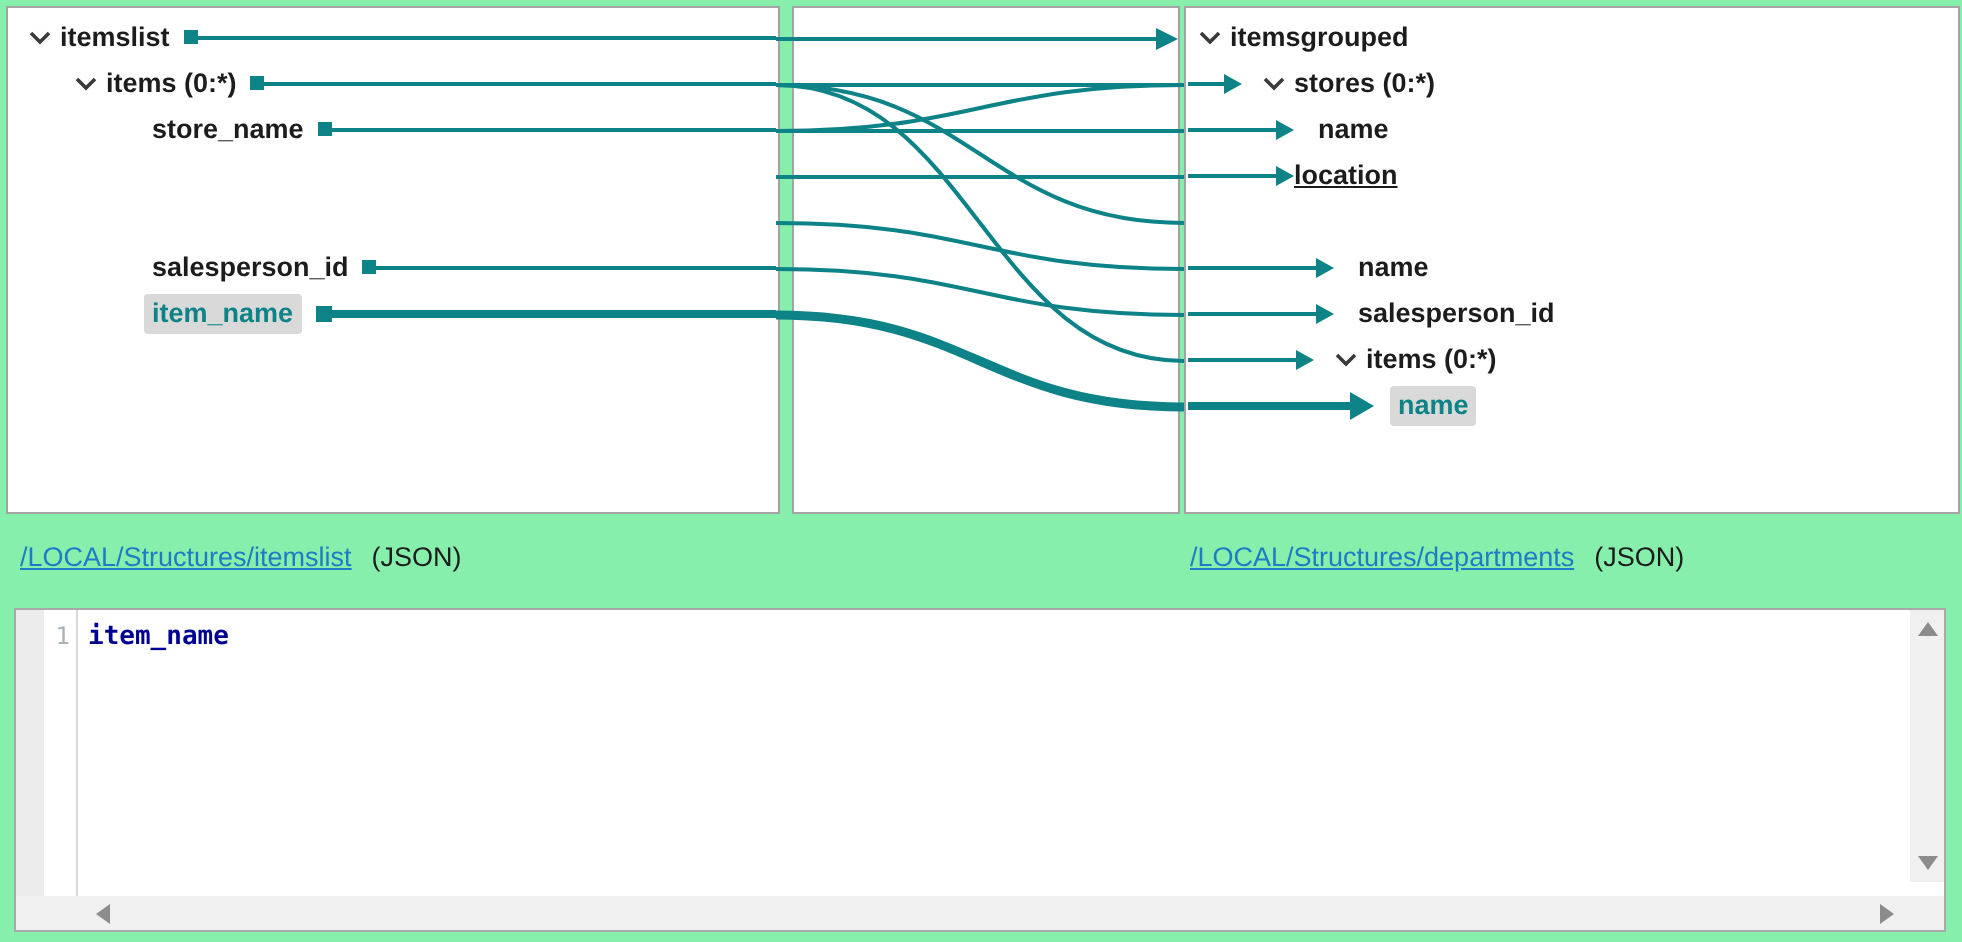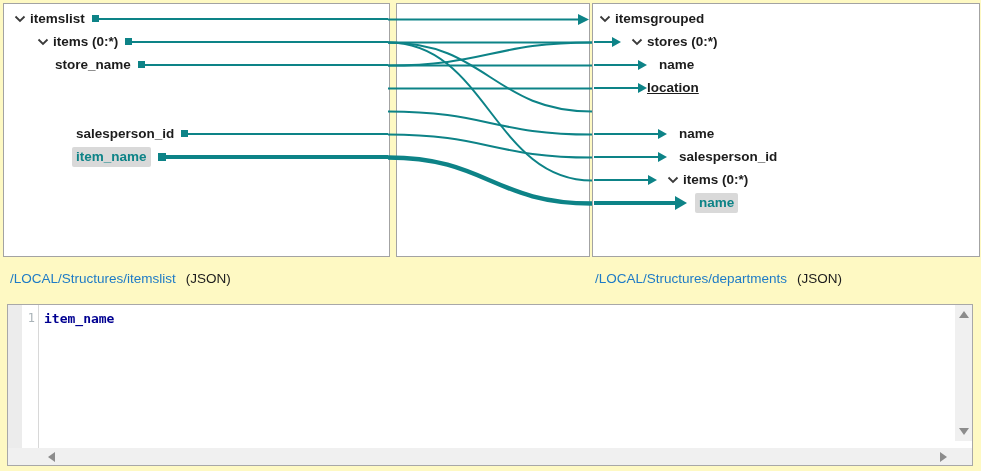--- a/index.html
+++ b/index.html
@@ -1,16 +1,16 @@
 <!DOCTYPE html>
 <html><head>
 <meta charset="utf-8">
 <style>
   html,body{margin:0;padding:0;background:#ffffff;}
-  .screen{position:relative;width:981px;height:471px;background:#fef9c3;overflow:hidden;
+  .screen{position:relative;width:981px;height:471px;background:#86efac;overflow:hidden;
           font-family:"Liberation Sans","DejaVu Sans",sans-serif;}
   
   .panel{position:absolute;top:3px;height:252px;background:#fff;border:1px solid #a3a3a3;}
   .panel.src{left:3px;width:385px;}
   .panel.mid{left:396px;width:192px;}
   .panel.tgt{left:592px;width:386px;}
   .trow{position:absolute;left:1px;right:1px;height:23px;display:flex;align-items:center;
         font-weight:700;font-size:13.5px;color:#1c1c1c;white-space:nowrap;}
   .tlabel{line-height:15px;}
   .chip{background:#d9d9d9;color:#0d8387;padding:2px 4px 3px 4px;border-radius:2px;}
@@ -27,21 +27,21 @@
         border-bottom:5px solid transparent;flex:none;}
   .rarrow.thick .rline{height:4px;}
   .rarrow.thick .rtri{border-left-width:12px;border-top-width:7px;border-bottom-width:7px;}
   .chev{flex:none;}
   #bridge{position:absolute;left:0;top:0;z-index:5;pointer-events:none;}
   #bridge path{pointer-events:stroke;}
   
   .linksrow{position:absolute;top:271px;left:0;right:0;height:20px;font-size:13.5px;}
   .linkgrp{position:absolute;top:0;white-space:nowrap;}
   .linkgrp.src{left:10px;} .linkgrp.tgt{left:595px;}
-  .slink{color:#1e7bc6;cursor:pointer;}
+  .slink{color:#1e7bc6;text-decoration:underline;cursor:pointer;}
   .fmt{color:#1c1c1c;margin-left:10px;}
   
   .editor{position:absolute;left:7px;top:304px;width:964px;height:160px;
           border:1px solid #a8a8a8;background:#fff;}
   .gutter{position:absolute;left:0;top:0;width:14px;bottom:17px;background:#ececec;}
   .numcol{position:absolute;left:14px;top:0;width:16px;bottom:17px;background:#fff;
           border-right:1px solid #d8d8d8;}
   .numcol span{display:block;text-align:right;padding:6px 3px 0 0;color:#a9b3b8;
           font-family:"DejaVu Sans Mono","Liberation Mono",monospace;font-size:12px;}
   .code{position:absolute;left:31px;top:0;right:17px;bottom:17px;padding:6px 0 0 5px;
@@ -78,21 +78,21 @@
       <div class="trow" style="top: 26px; padding-left: 32px;">
         <svg class="chev" width="12" height="8" viewBox="0 0 12 8">
           <path d="M1.5 1.5 L6 6 L10.5 1.5" fill="none" stroke="#3a3a3a" stroke-width="1.8"></path>
         </svg>
         <span class="tlabel" style="margin-left: 4px;">items (0:*)</span>
         <span class="stub">
           <span class="sq"></span>
           <span class="sline"></span>
         </span>
       </div>
-      <div class="trow" style="top: 49px; padding-left: 50px;">
+      <div class="trow" style="top: 49px; padding-left: 71px;">
         <span class="tlabel">store_name</span>
         <span class="stub">
           <span class="sq"></span>
           <span class="sline"></span>
         </span>
       </div>
       <div class="trow" style="top: 118px; padding-left: 71px;">
         <span class="tlabel">salesperson_id</span>
         <span class="stub">
           <span class="sq"></span>

